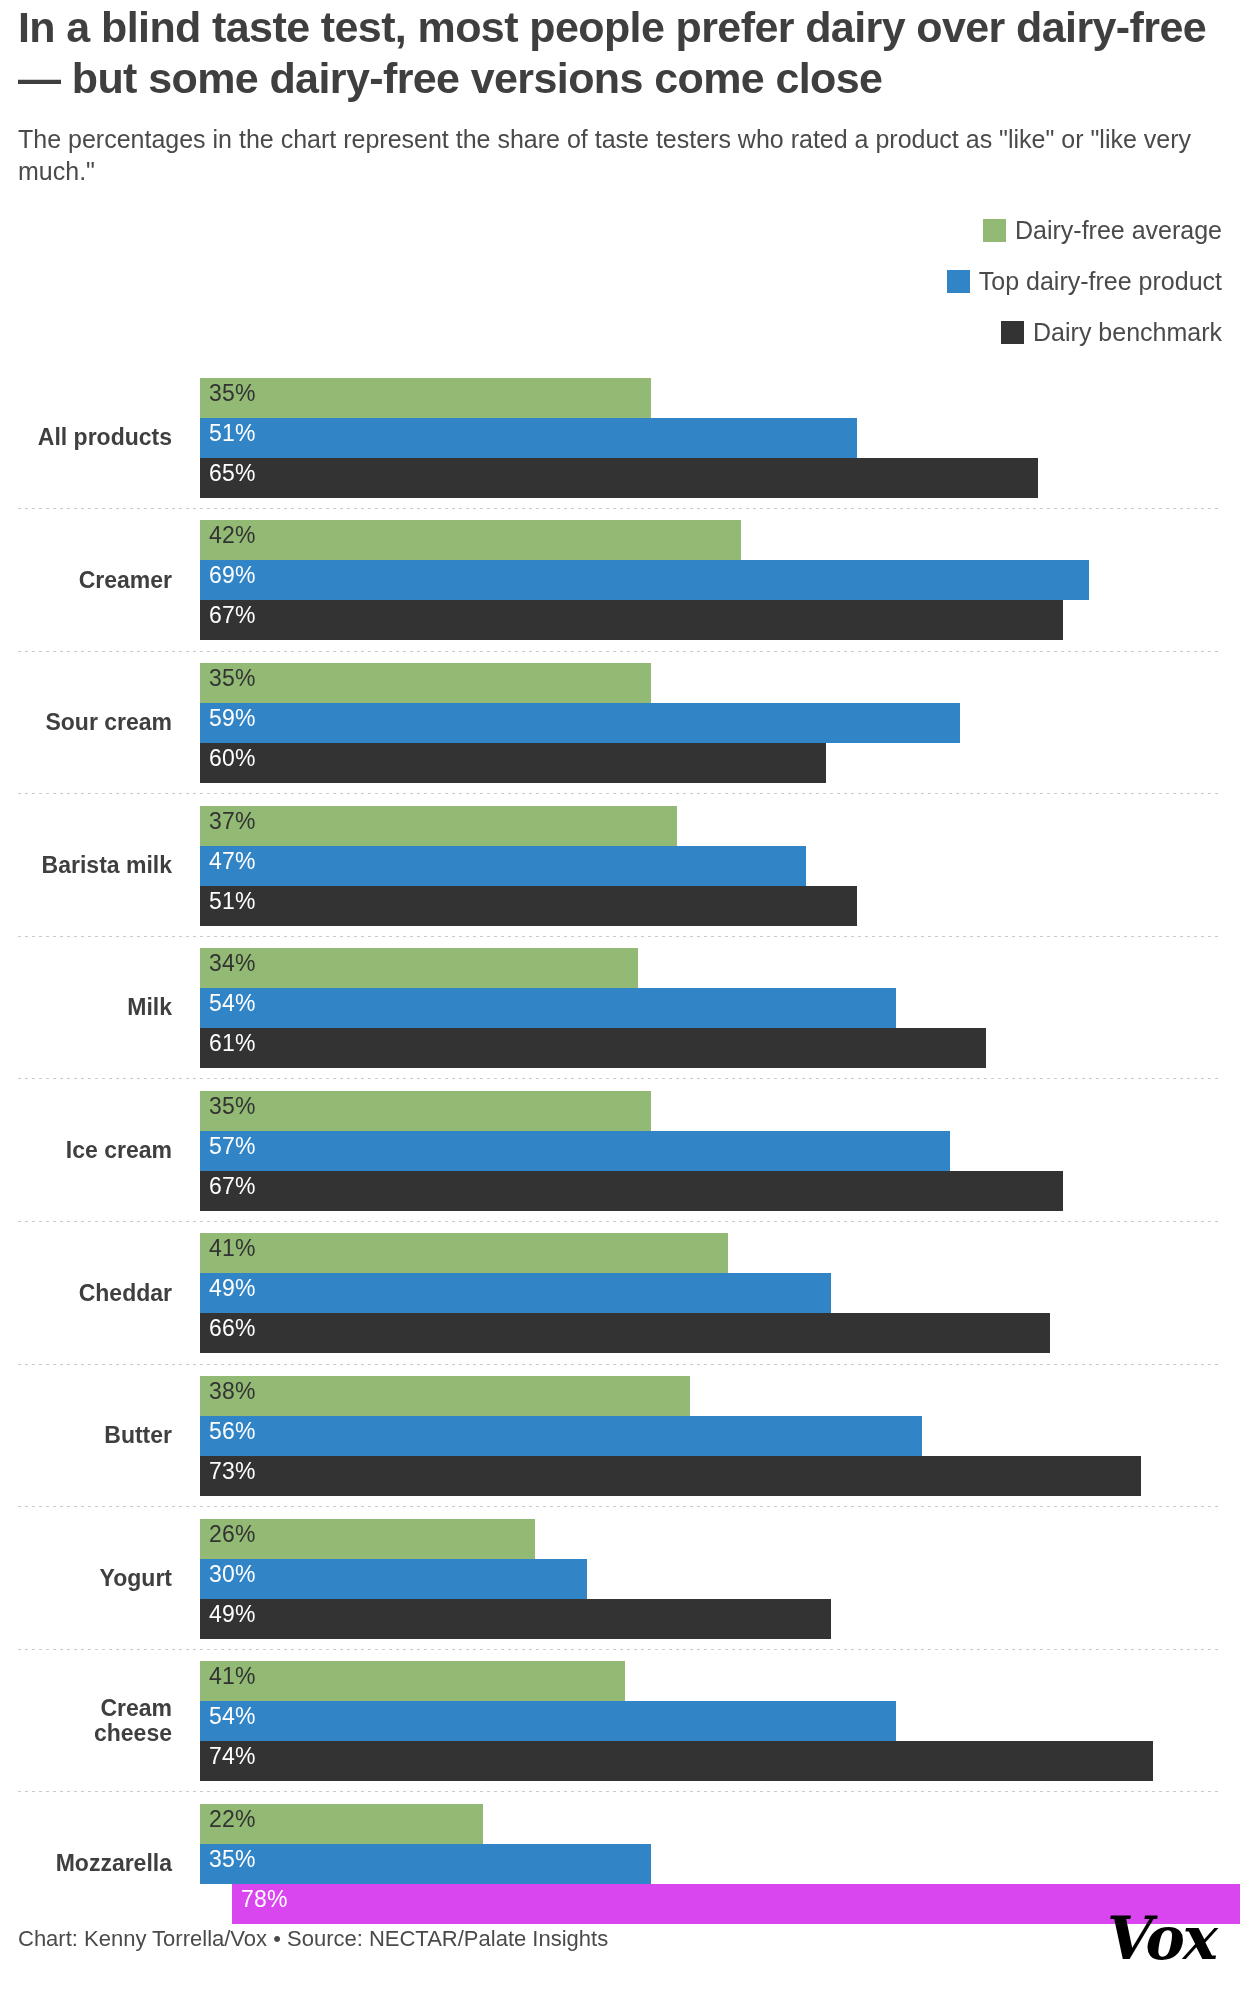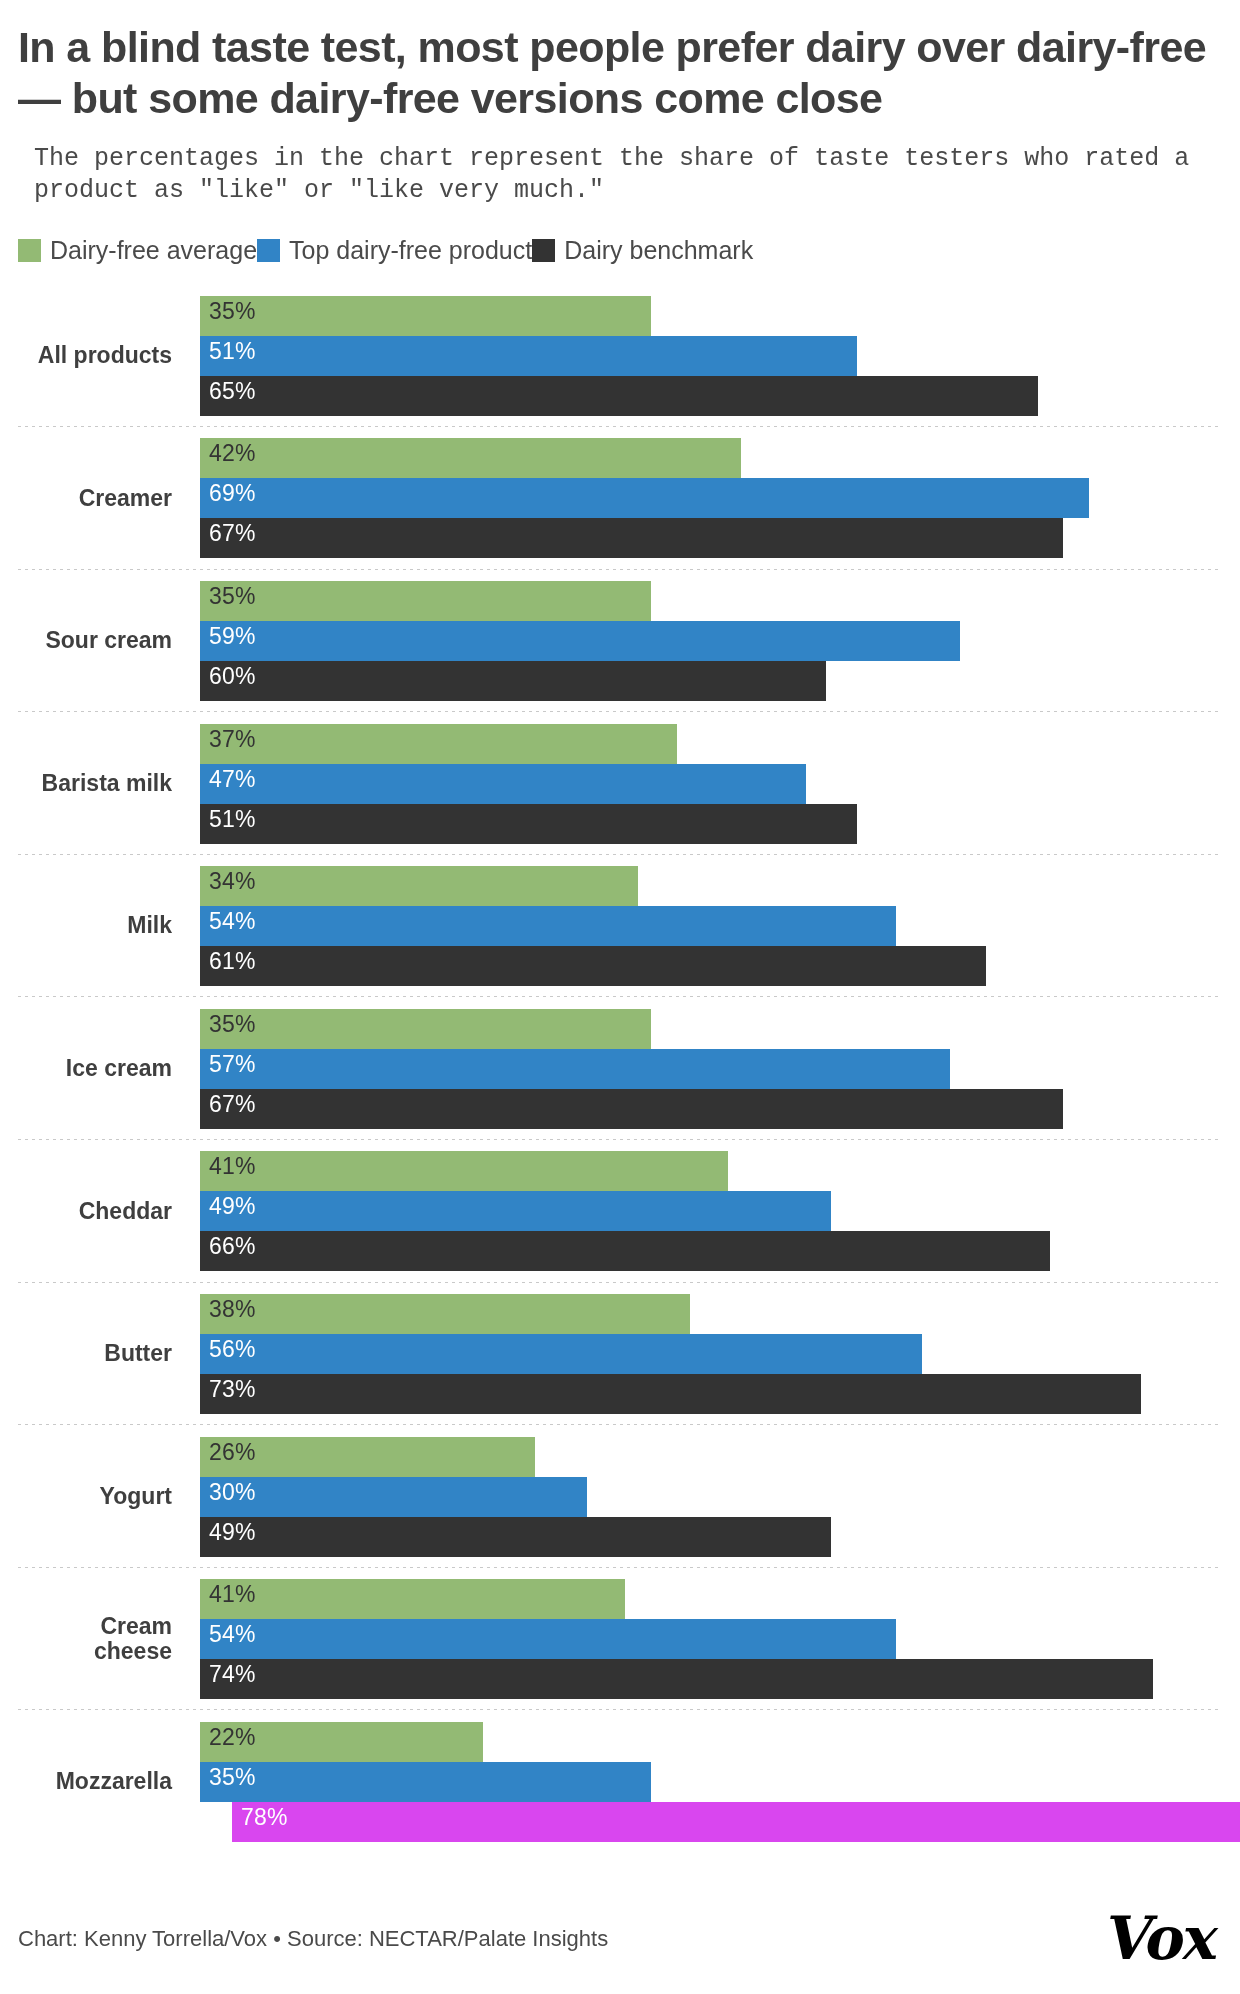--- a/index.html
+++ b/index.html
@@ -23,39 +23,40 @@
     padding: 0 18px;
   }
 
   
   .headline {
     font-size: 43px;
     line-height: 1.18;
     font-weight: bold;
     color: #3f3f3f;
     letter-spacing: -0.6px;
-    padding-top: 22px;
+    padding-top: 2px;
     margin: 0;
     max-width: 1210px;
   }
   .subhead {
     font-size: 25px;
     line-height: 1.28;
     color: #4a4a4a;
-    margin: 20px 0 0 16px;
+    margin: 20px 0 0 0;
     max-width: 1215px;
     font-weight: normal;
-    font-family: Liberation Mono, monospace;
   }
 
   
   .legend {
     display: flex;
-    align-items: flex-start;
+    align-items: flex-end;
     margin-top: 31px;
+    gap: 26px;
+    flex-direction: column;
   }
   .legend-item {
     display: flex;
     align-items: center;
     gap: 9px;
   }
   .legend-swatch {
     width: 23px;
     height: 23px;
     flex: 0 0 23px;

